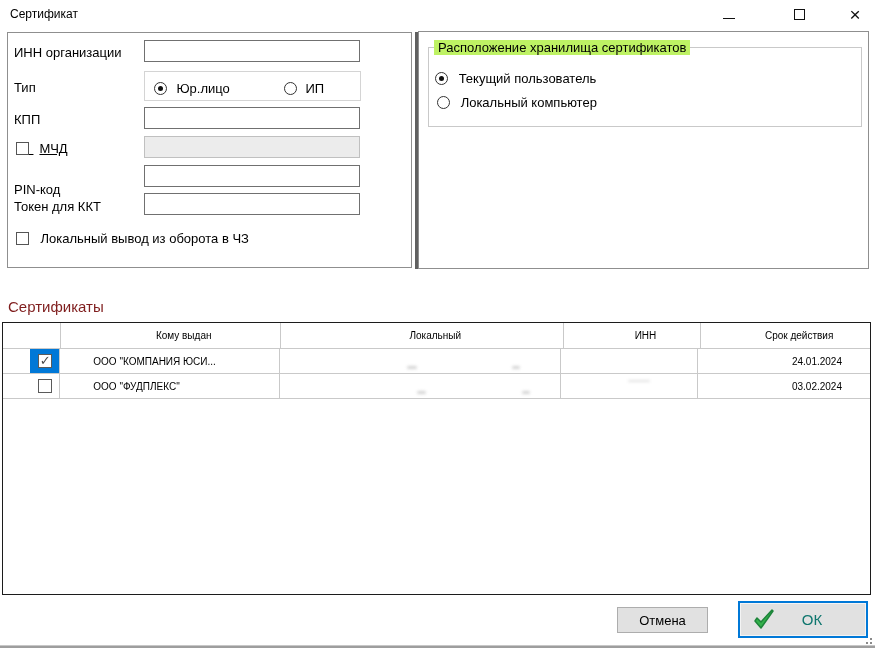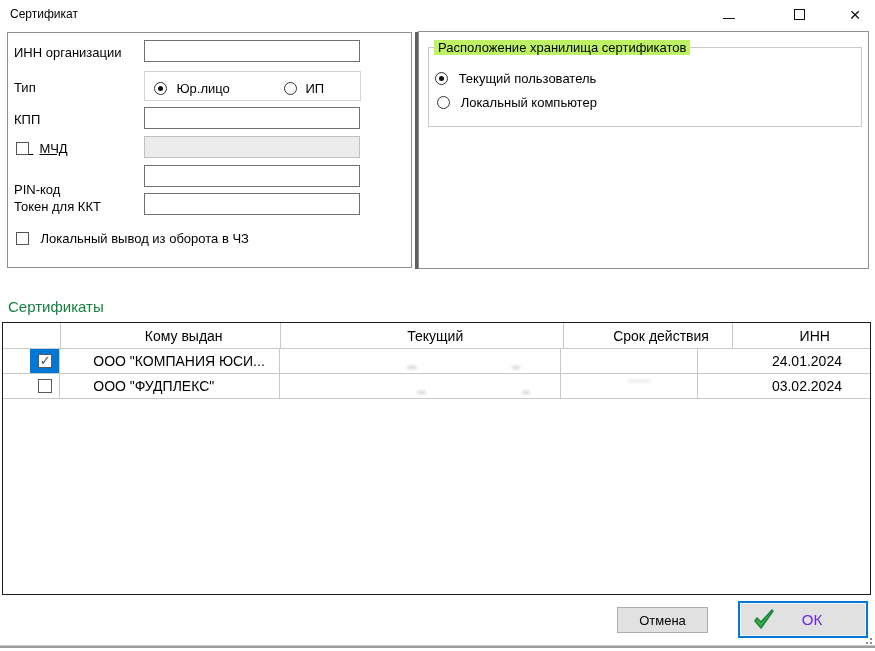--- a/index.html
+++ b/index.html
@@ -28,39 +28,39 @@
   .radio-panel { position:absolute; left:144px; top:71px; width:217px; height:30px; border:1px solid #d4d4d4; background:#fff; }
   .radio { display:inline-block; width:13px; height:13px; border:1px solid #333; border-radius:50%; background:#fff; position:relative; vertical-align:-2px; }
   .radio.on::after { content:""; position:absolute; left:3px; top:3px; width:5px; height:5px; border-radius:50%; background:#111; }
   .cbx { display:inline-block; width:13px; height:13px; border:1px solid #555; background:#fff; position:relative; vertical-align:-2px; }
   .inline-lbl { font-size:13px; }
   
   .groupbox { position:absolute; left:428px; top:47px; width:434px; height:80px; border:1px solid #c9c9c9; }
   .groupbox-legend { position:absolute; left:434px; top:40px; background:#bef264; padding:0 4px; font-size:13px; }
   .gb-option { position:absolute; font-size:13px; }
   
-  .section-title { position:absolute; left:8px; top:298px; font-size:15px; color:#15803d; }
+  .section-title { position:absolute; left:8px; top:298px; font-size:15px; color:#7f1d1d; }
   .grid { position:absolute; left:2px; top:322px; width:869px; height:273px; border:1px solid #1c1c1c; background:#fff; }
   .grid-header { display:flex; height:26px; border-bottom:1px solid #c9c9c9; }
   .grid-row { display:flex; height:25px; border-bottom:1px solid #c9c9c9; }
-  .gc { border-right:1px solid #c9c9c9; display:flex; align-items:center; font-size:14px; overflow:hidden; white-space:nowrap; position:relative;margin-left:27px; }
+  .gc { border-right:1px solid #c9c9c9; display:flex; align-items:center; font-size:10px; overflow:hidden; white-space:nowrap; position:relative;margin-left:27px; }
   .gc:last-child { border-right:none; }
   .c0 { width:36px; justify-content:center; }
   .c1 { width:229px; padding-left:6px; }
   .c2 { width:303px; }
   .c3 { width:131px; }
   .c4 { width:168px; justify-content:flex-end; padding-right:28px; }
   .grid-header .gc { justify-content:center; padding:0; }
   .sel-cell { background:#0078d7; }
   .row-cbx { width:14px; height:14px; border:1px solid #5a5a5a; background:#fff; position:relative; }
   .row-cbx.on::after { content:"\2713"; position:absolute; left:1px; top:-2px; font-size:13px; color:#4a4a4a; }
   .smudge { position:absolute; background:#9f9f9f; opacity:.45; filter:blur(1.5px); height:3px; border-radius:2px; }
   
   .btn-cancel { position:absolute; left:617px; top:607px; width:91px; height:26px; background:#e1e1e1; border:1px solid #adadad; font-family:"Liberation Sans",sans-serif; font-size:13px; color:#000; display:flex; align-items:center; justify-content:center; cursor:default; }
-  .btn-ok { position:absolute; left:738px; top:601px; width:130px; height:37px; background:#e1e1e1; border:2px solid #0078d7; box-shadow:inset 0 0 0 1px #f4f4f4; font-family:"Liberation Sans",sans-serif; font-size:15px; color:#6d28d9; display:flex; align-items:center; justify-content:center; cursor:default; position:absolute; }
+  .btn-ok { position:absolute; left:738px; top:601px; width:130px; height:37px; background:#e1e1e1; border:2px solid #0078d7; box-shadow:inset 0 0 0 1px #f4f4f4; font-family:"Liberation Sans",sans-serif; font-size:15px; color:#0f766e; display:flex; align-items:center; justify-content:center; cursor:default; position:absolute; }
   .ok-check { position:absolute; left:12px; top:5px; width:24px; height:24px; }
   .bottom-edge { position:absolute; left:0; top:645px; width:875px; height:3px; background:#9e9e9e; border-top:1px solid #c7c7c7; }
   .grip { position:absolute; right:3px; top:638px; width:10px; height:8px; }
   .grip i { position:absolute; width:2px; height:2px; background:#8a8a8a; }
 </style>
 </head>
 <body>
 
 <div class="window">
 
@@ -128,23 +128,23 @@
     <span class="radio"></span>
     <span class="inline-lbl" style="margin-left:7px;">Локальный компьютер</span>
   </span>
 
   <span class="section-title">Сертификаты</span>
 
   <div class="grid">
     <div class="grid-header">
       <div class="gc c0"></div>
       <div class="gc c1">Кому выдан</div>
-      <div class="gc c2">Текущий</div>
+      <div class="gc c2">Локальный</div>
+      <div class="gc c3">ИНН</div>
       <div class="gc c4" style="justify-content:center;">Срок действия</div>
-      <div class="gc c3">ИНН</div>
     </div>
 
     <div class="grid-row">
       <div class="gc c0 sel-cell">
         <span class="row-cbx on"></span>
       </div>
       <div class="gc c1">ООО "КОМПАНИЯ ЮСИ...</div>
       <div class="gc c2">
         <span></span>
         <i class="smudge" style="left:100px; bottom:4px; width:10px;"></i>

